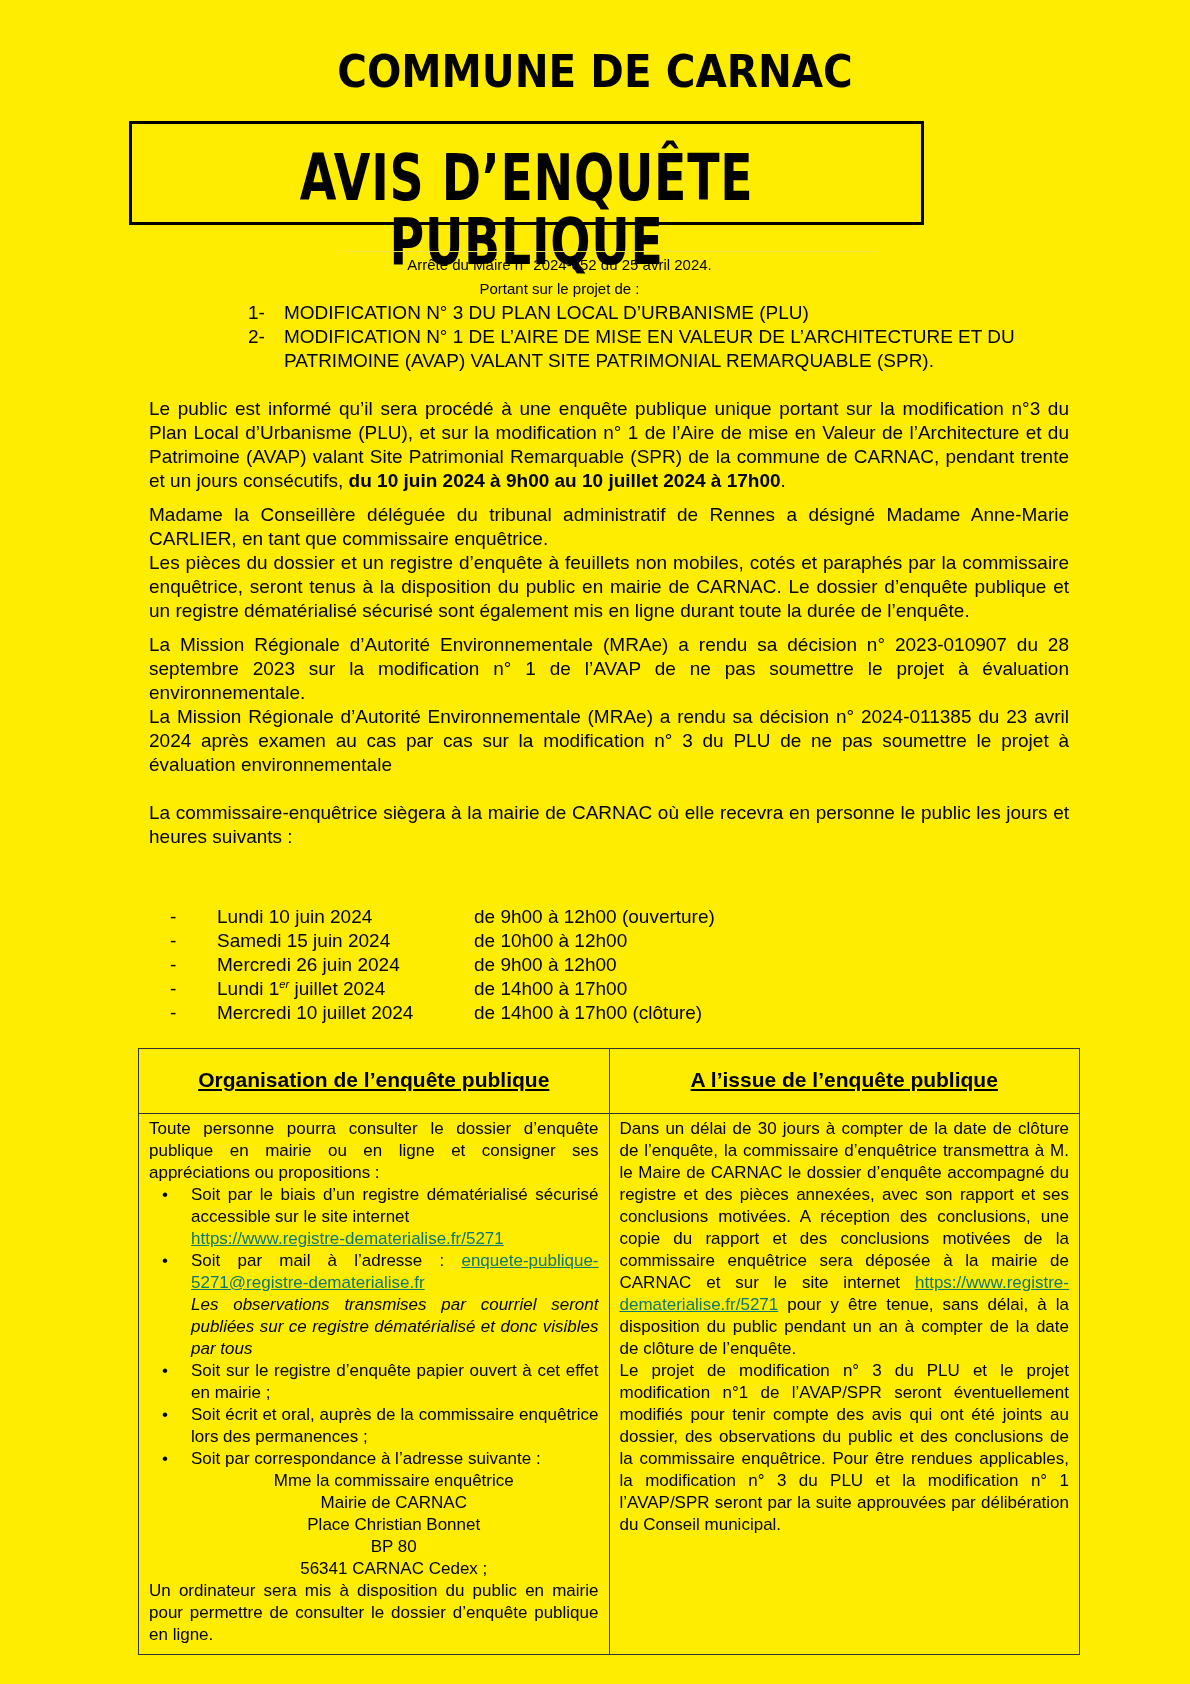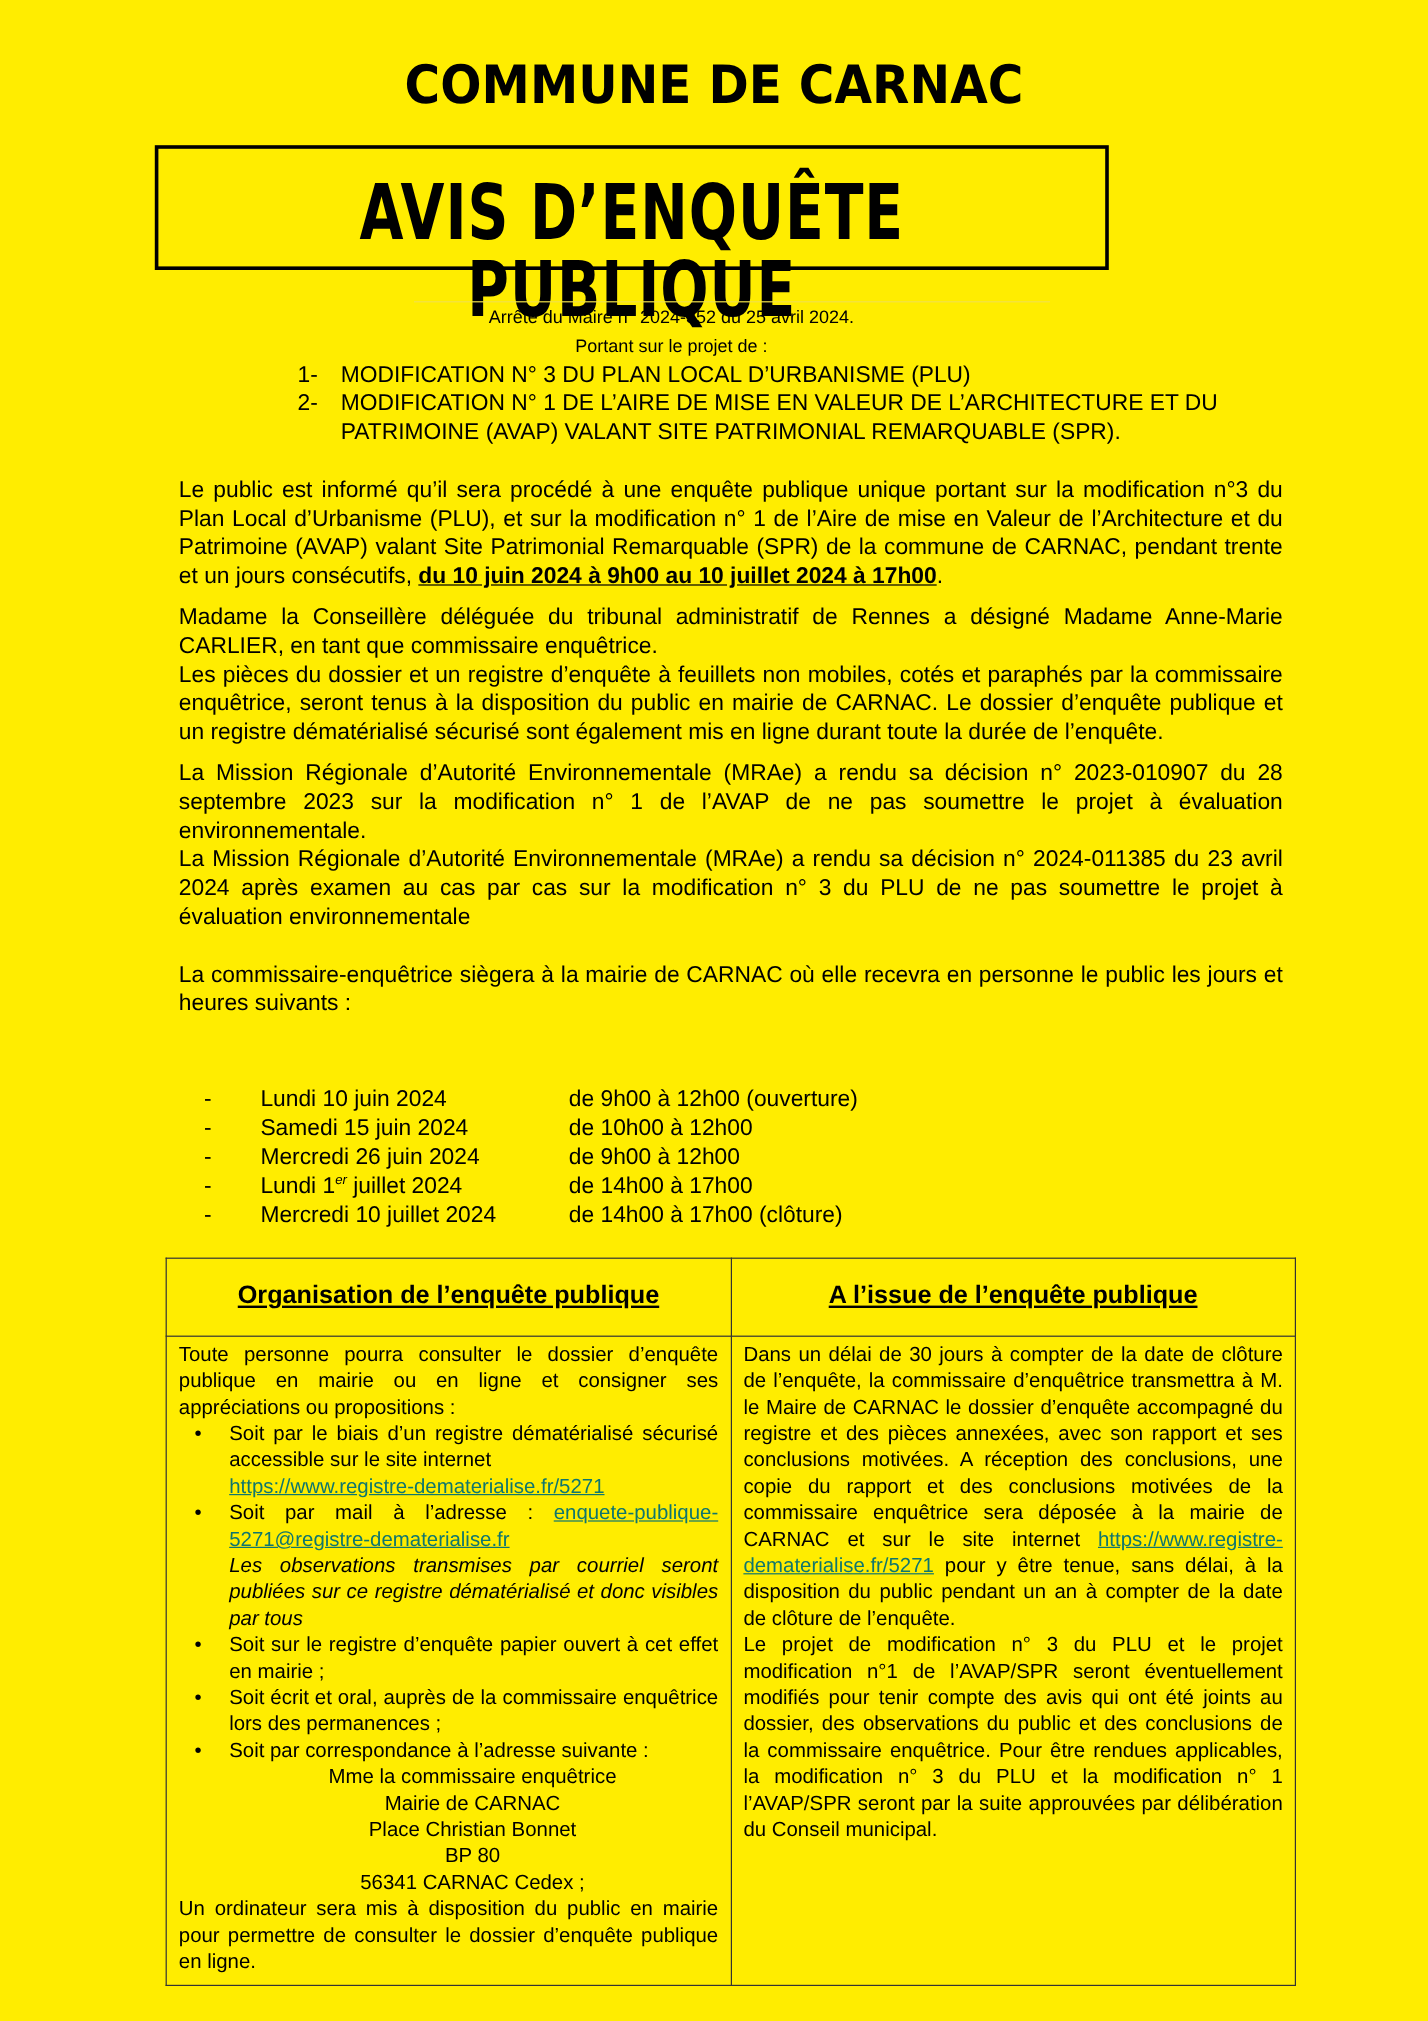--- a/index.html
+++ b/index.html
@@ -30,21 +30,21 @@
   }
   .projects { position:absolute; top:301px; left:248px; width:830px; font-size:19px; line-height:24px; }
   .projects .item { display:flex; }
   .projects .num { width:36px; flex:none; }
   .body-text {
     position:absolute; left:149px; width:920px; font-size:19px; line-height:24px;
     text-align:justify;
   }
   .body-text p { margin:0; }
   .body-text .gap { height:10px; }
-  .uline-bold { font-weight:bold; text-decoration:underline; }
+  .uline-bold { font-weight:bold; }
   .schedule { position:absolute; left:149px; top:905px; width:700px; font-size:19px; line-height:24px; }
   .sched-row { display:flex; }
   .sched-row .dash { width:68px; padding-left:21px; box-sizing:border-box; flex:none; }
   .sched-row .day { width:257px; flex:none; }
   sup { font-size:11px; line-height:0;font-style:italic; }
   table.org {
     position:absolute; left:138px; top:1048px; width:942px; border-collapse:collapse;
     font-size:17px; line-height:22px;
   }
   table.org td, table.org th {

